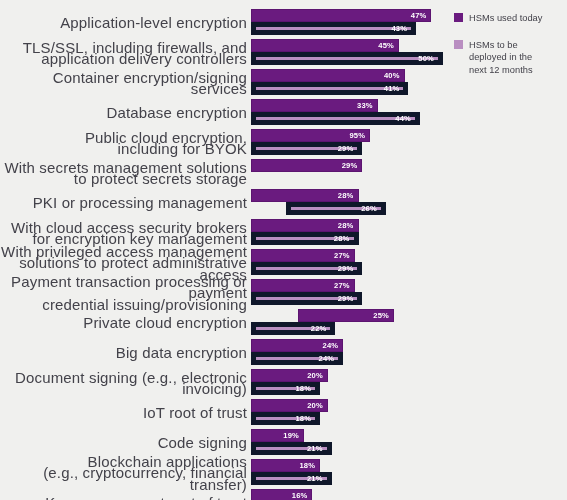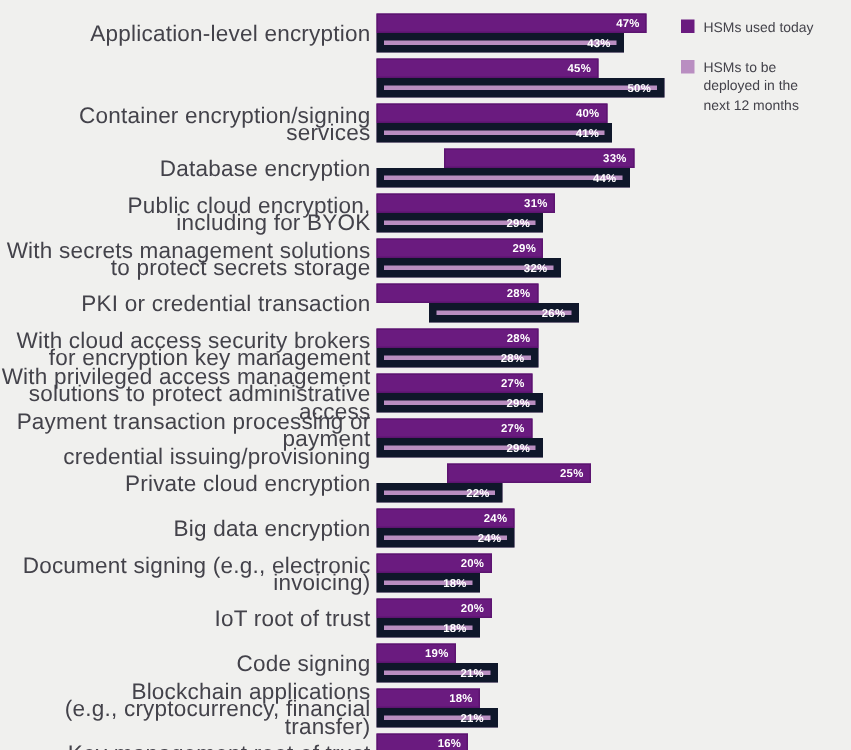--- a/index.html
+++ b/index.html
@@ -113,20 +113,24 @@
         <div class="bars">
           <div class="bar today" style="width: 180.48px;">
             <span class="bar-value">47%</span>
           </div>
           <div class="bar future" style="width: 165.12px;">
             <span class="bar-value">43%</span>
           </div>
         </div>
       </div>
       <div class="bar-group">
+        <div class="cat-label">
+          <div>TLS/SSL, including firewalls, and</div>
+          <div>application delivery controllers</div>
+        </div>
         <div class="bars">
           <div class="bar today" style="width: 148px;">
             <span class="bar-value">45%</span>
           </div>
           <div class="bar future" style="width: 192px;">
             <span class="bar-value">50%</span>
           </div>
         </div>
       </div>
       <div class="bar-group">
@@ -140,59 +144,56 @@
           <div class="bar future" style="width: 157.44px;">
             <span class="bar-value">41%</span>
           </div>
         </div>
       </div>
       <div class="bar-group">
         <div class="cat-label">
           <div>Database encryption</div>
         </div>
         <div class="bars">
-          <div class="bar today" style="width: 126.72px; margin-left: 45px;">
+          <div class="bar today" style="width: 126.72px;">
             <span class="bar-value">33%</span>
           </div>
           <div class="bar future" style="width: 168.96px;">
             <span class="bar-value">44%</span>
           </div>
         </div>
       </div>
       <div class="bar-group">
         <div class="cat-label">
           <div>Public cloud encryption,</div>
           <div>including for BYOK</div>
         </div>
         <div class="bars">
           <div class="bar today" style="width: 119.04px;">
-            <span class="bar-value">31%</span>
+            <span class="bar-value">95%</span>
           </div>
           <div class="bar future" style="width: 111.36px;">
             <span class="bar-value">29%</span>
           </div>
         </div>
       </div>
       <div class="bar-group">
         <div class="cat-label">
           <div>With secrets management solutions</div>
           <div>to protect secrets storage</div>
         </div>
         <div class="bars">
           <div class="bar today" style="width: 111.36px;">
             <span class="bar-value">29%</span>
           </div>
-          <div class="bar future" style="width: 122.88px;">
-            <span class="bar-value">32%</span>
-          </div>
-        </div>
-      </div>
-      <div class="bar-group">
-        <div class="cat-label">
-          <div>PKI or credential transaction</div>
+        </div>
+      </div>
+      <div class="bar-group">
+        <div class="cat-label">
+          <div>PKI or processing management</div>
         </div>
         <div class="bars">
           <div class="bar today" style="width: 107.52px;">
             <span class="bar-value">28%</span>
           </div>
           <div class="bar future" style="width: 99.84px; margin-left: 35px;">
             <span class="bar-value">26%</span>
           </div>
         </div>
       </div>

